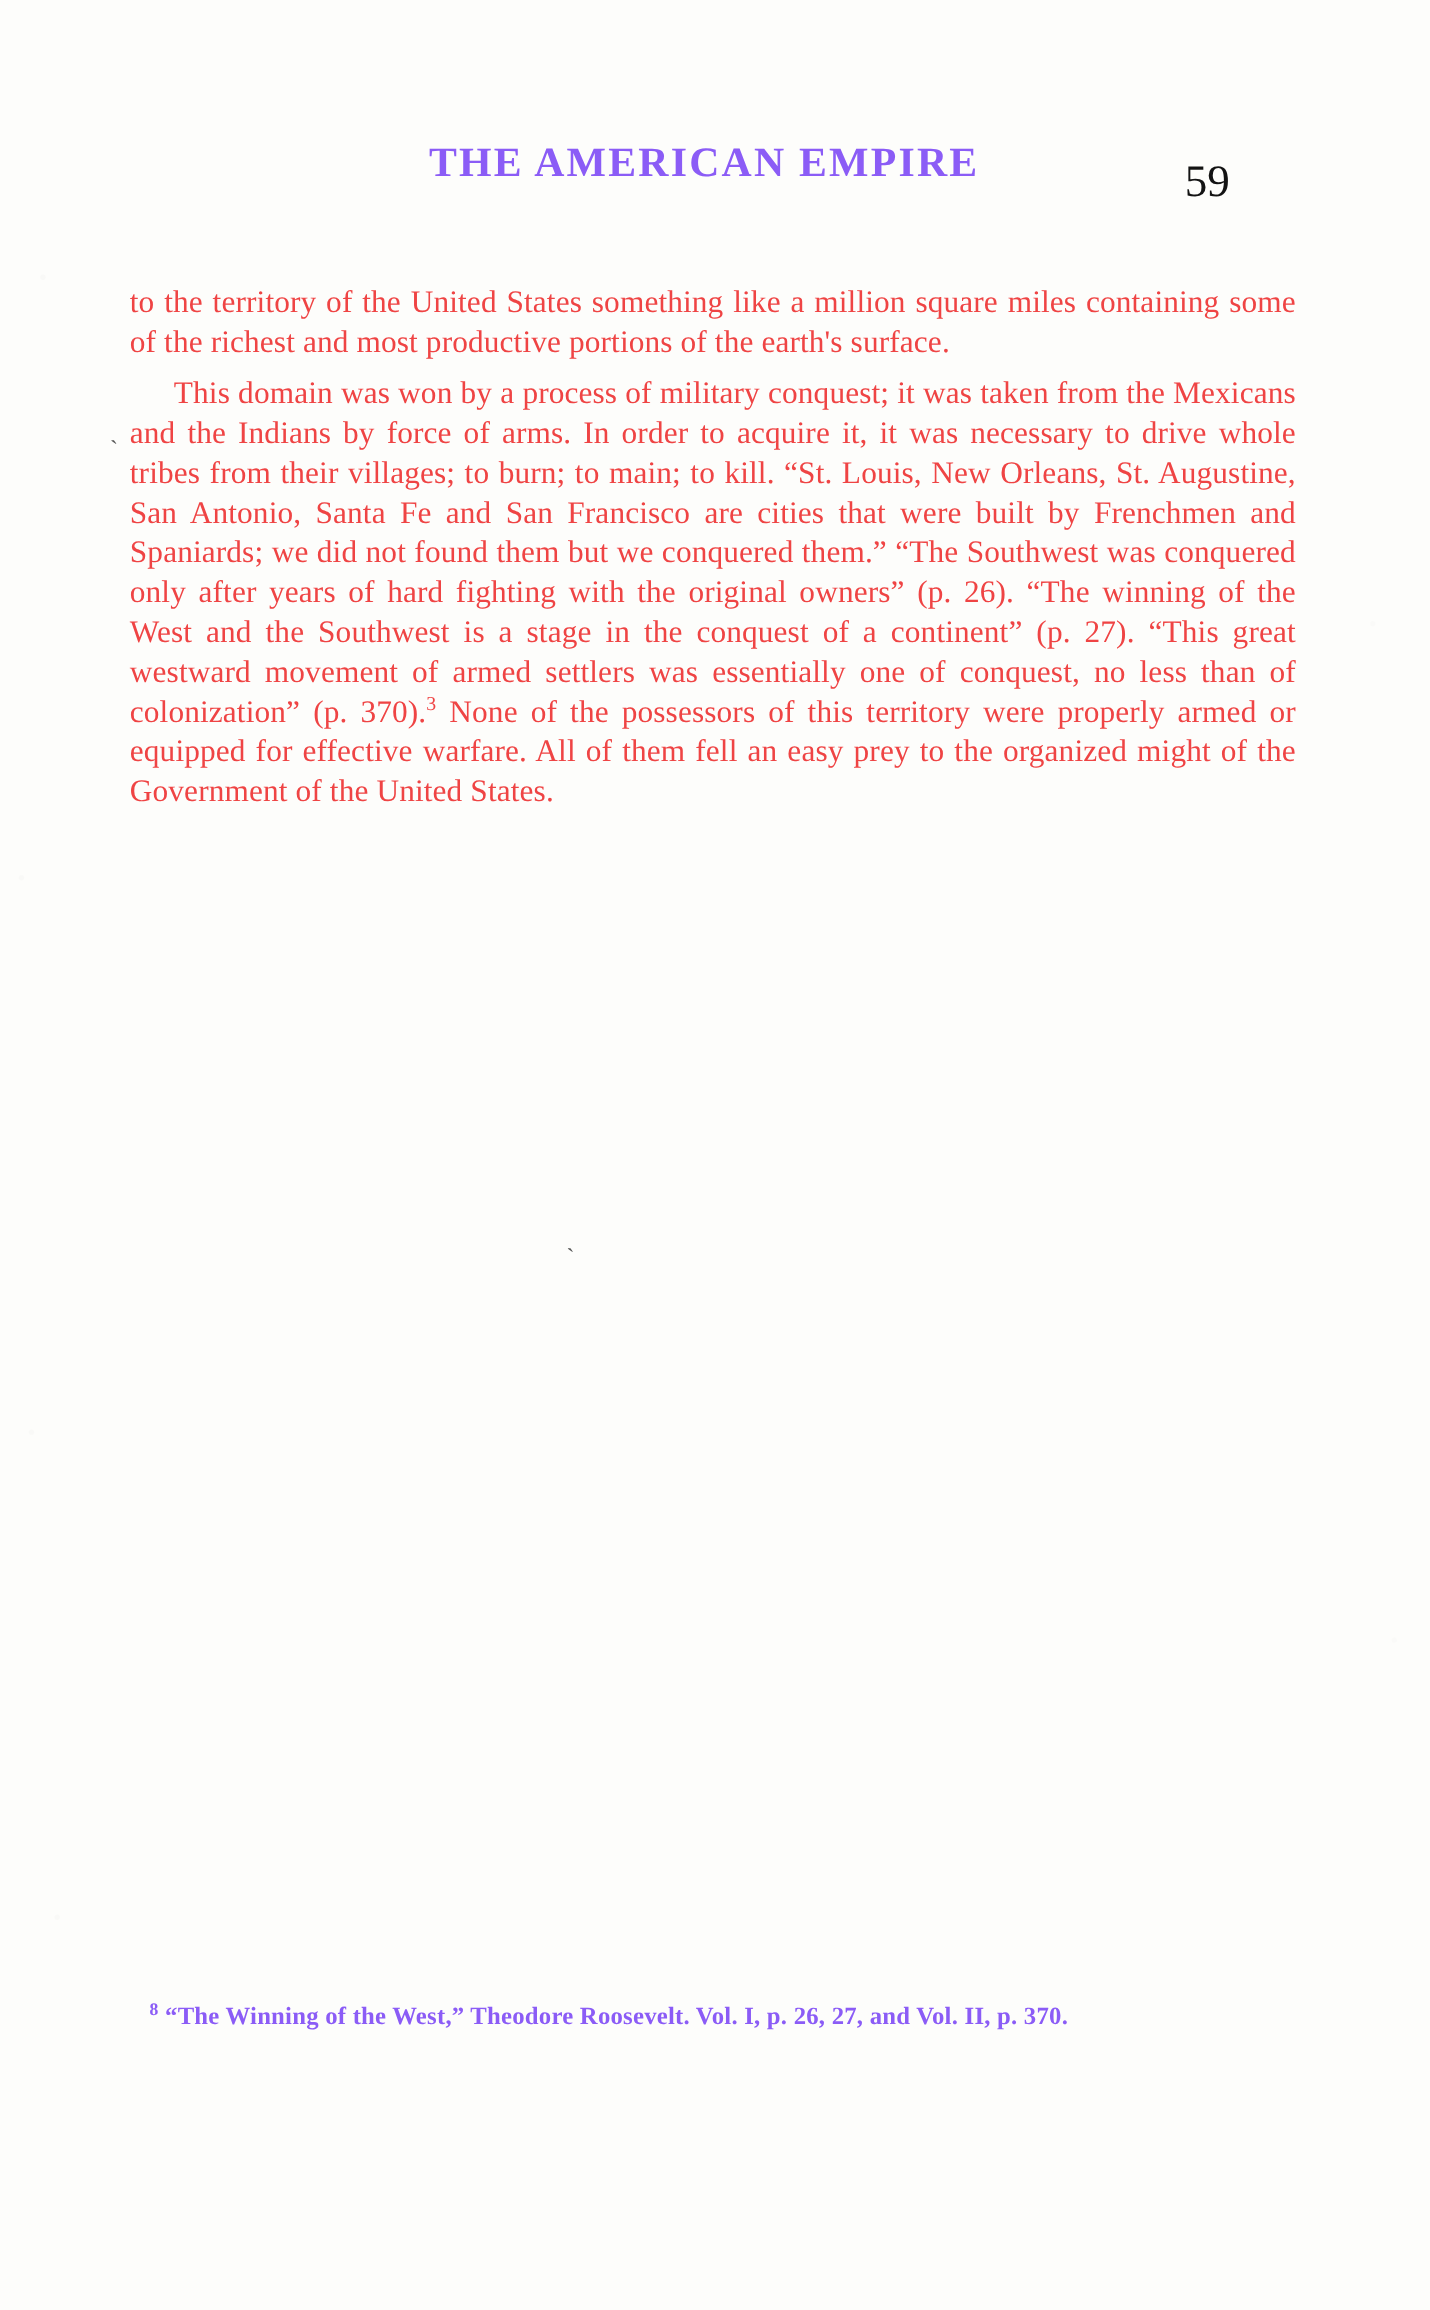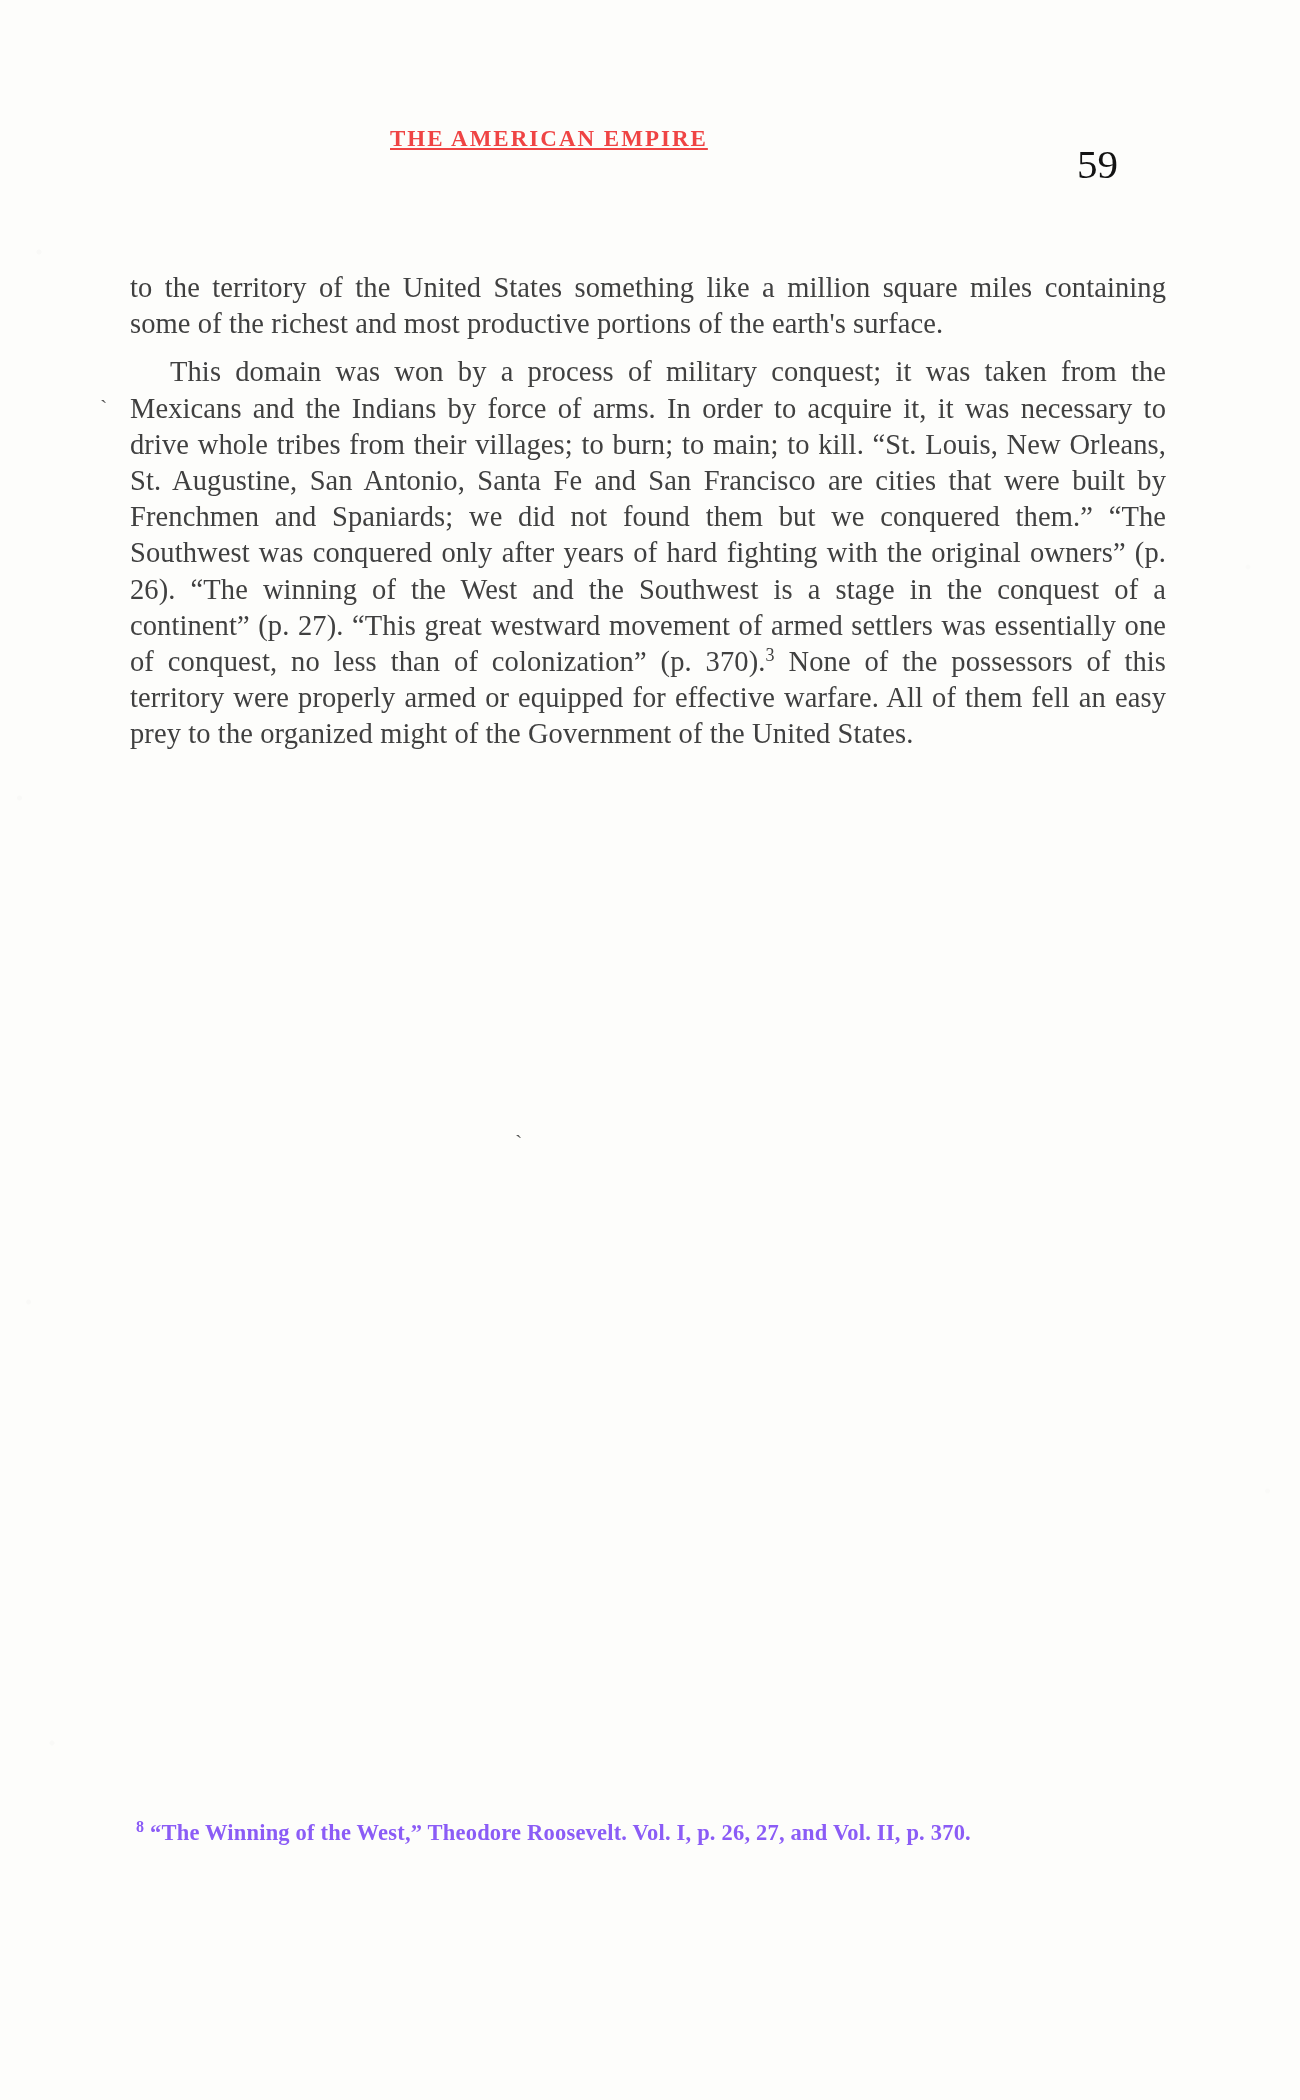--- a/index.html
+++ b/index.html
@@ -45,50 +45,49 @@
     left: 120px;
     width: 1060px;
     height: 46px;
   }
   .head-title {
     position: absolute;
     left: 270px;
     top: 0;
     font-family: "Liberation Serif", serif;
     font-weight: 700;
-    font-size: 23px;
+    font-size: 38px;
     letter-spacing: 2.0px;
-    color: #ef4444;
+    color: #8b5cf6;
     white-space: nowrap;
-    text-decoration: underline;
   }
   .head-folio {
     position: absolute;
     right: 62px;
     top: 14px;
     font-family: "Liberation Serif", serif;
     font-weight: 400;
     font-size: 41px;
     color: #131313;
   }
 
   
   .body-block {
     position: absolute;
     left: 118px;
     top: 258px;
     width: 1060px;
   }
   p.para {
-    margin: 12px;
+    margin: 0;
     font-size: 28.5px;
     line-height: 36.2px;
     text-align: justify;
     text-justify: inter-word;
-    color: #404040;
+    color: #ef4444;
     font-family: "Liberation Serif", serif;
     letter-spacing: 0.1px;
   }
   p.para + p.para {
     margin-top: 10px;
   }
   p.indent {
     text-indent: 40px;
   }
   .sup {

